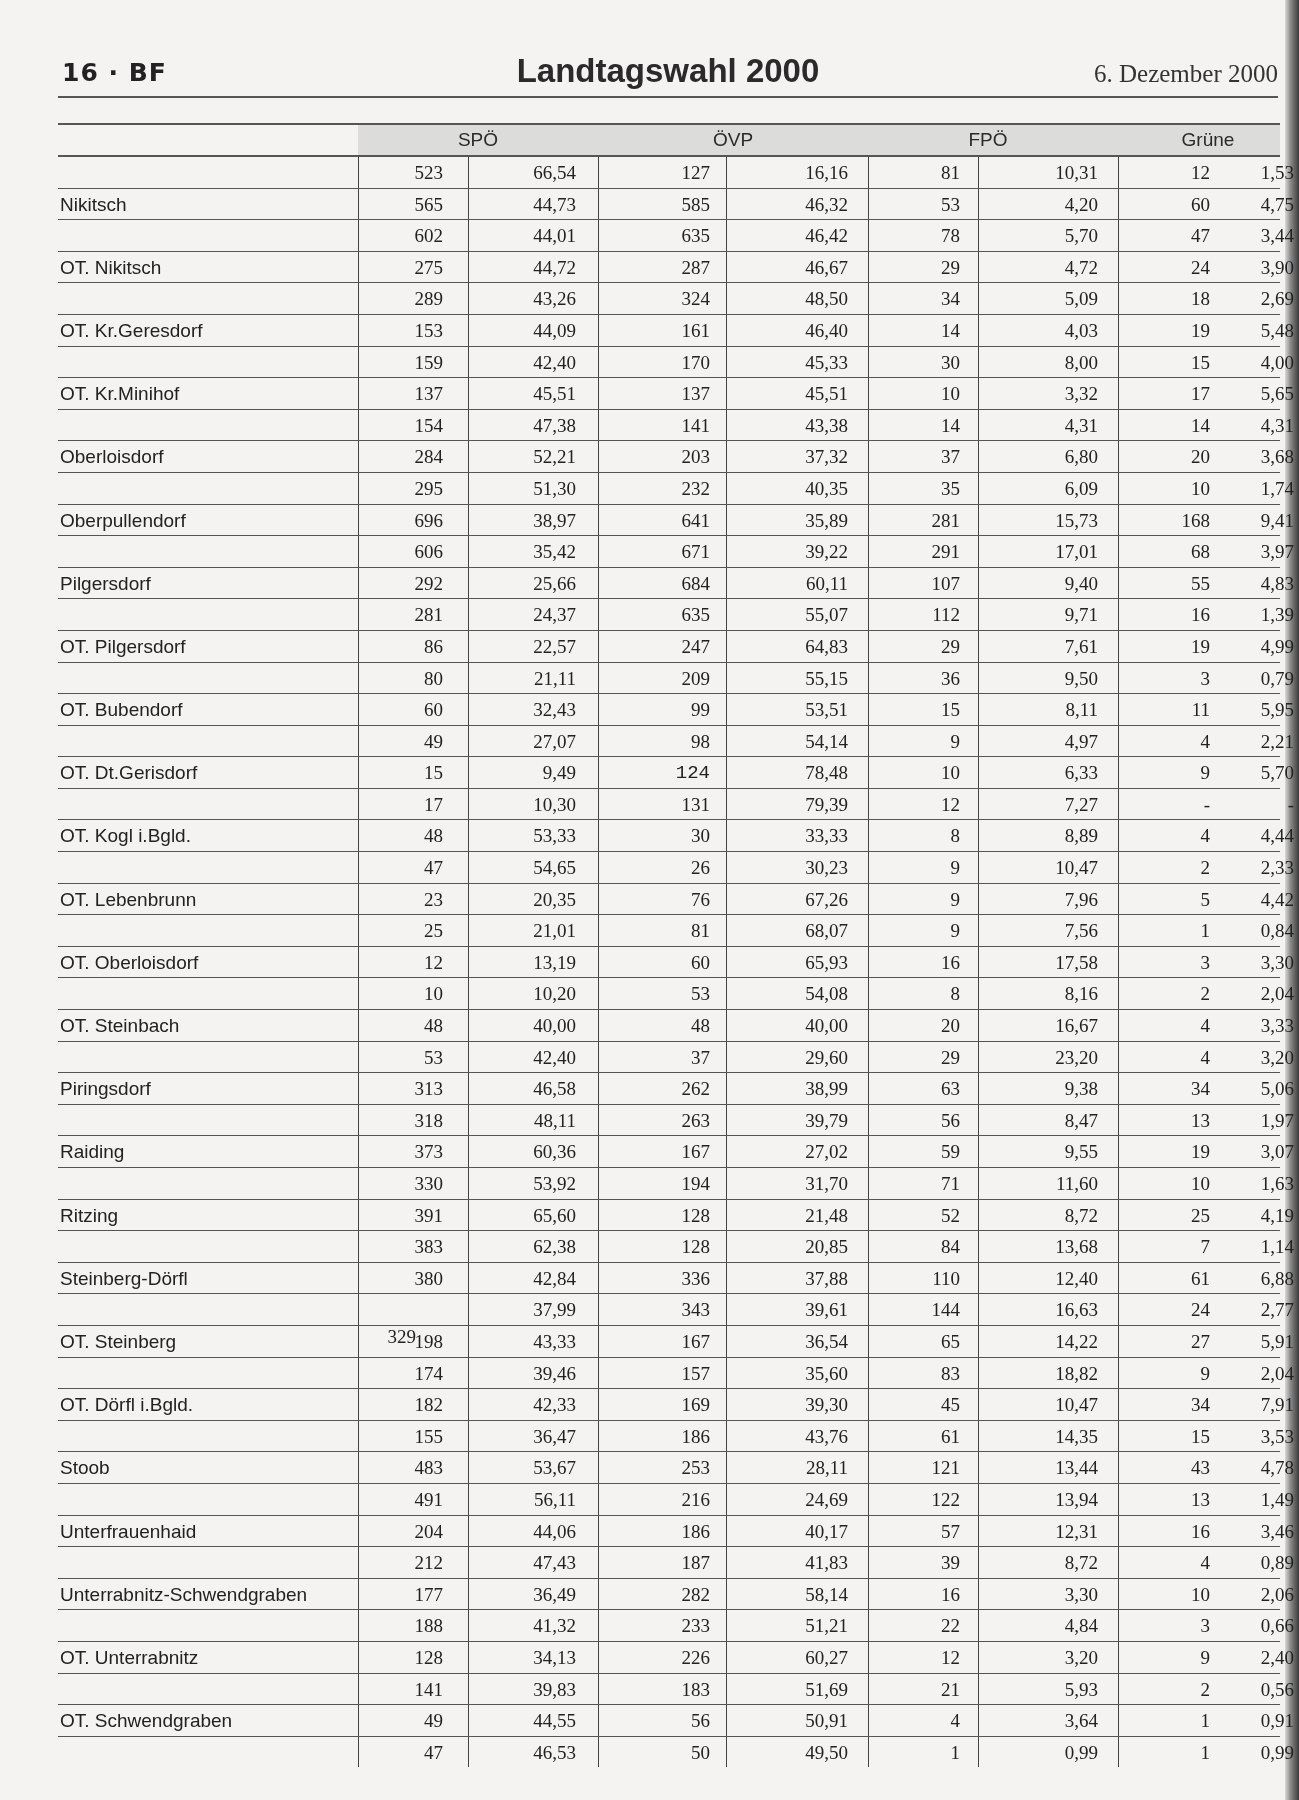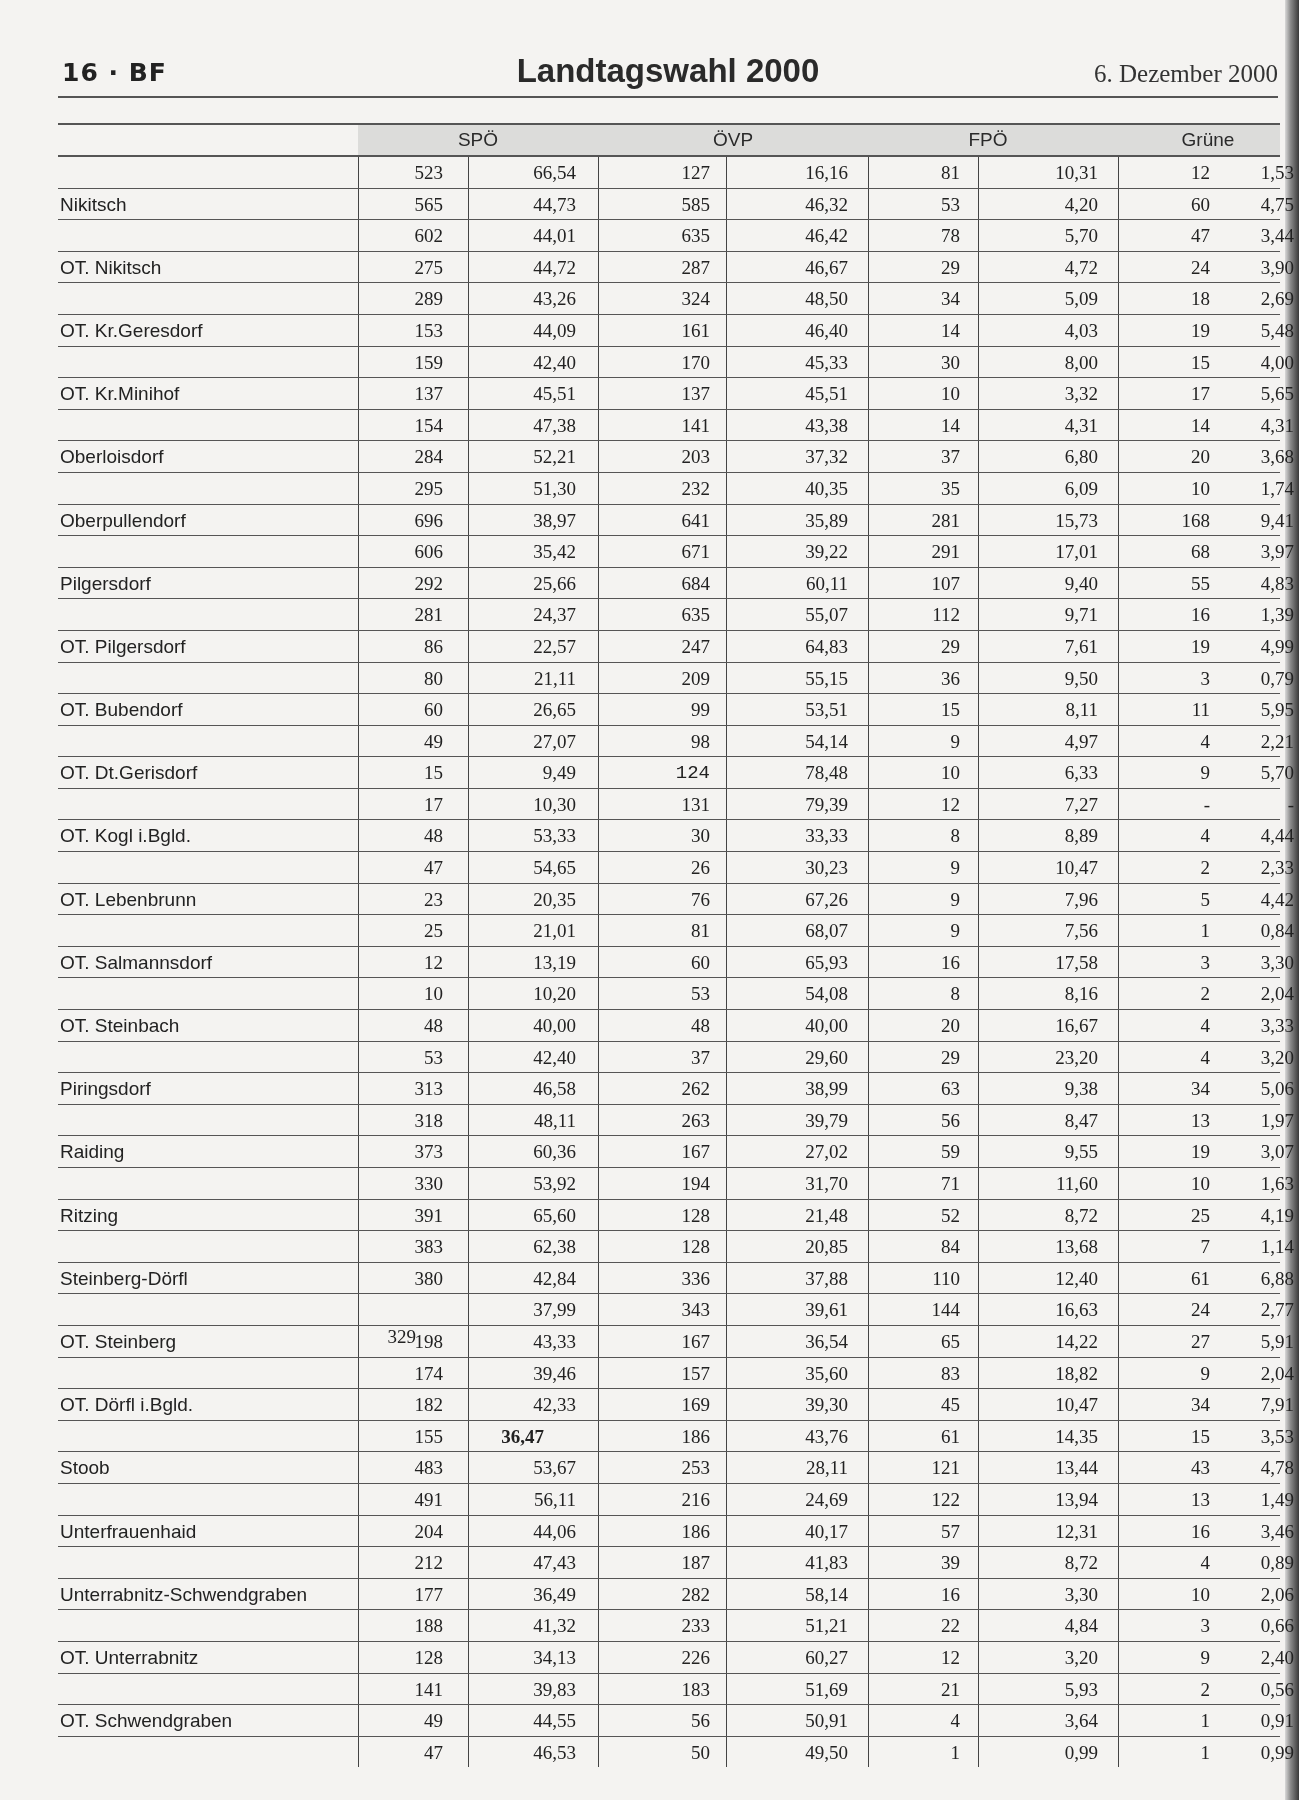--- a/index.html
+++ b/index.html
@@ -386,21 +386,21 @@
       <div class="row">
         <div class="vline" style="left: 300px;"></div>
         <div class="vline" style="left: 410px;"></div>
         <div class="vline" style="left: 540px;"></div>
         <div class="vline" style="left: 668px;"></div>
         <div class="vline" style="left: 810px;"></div>
         <div class="vline" style="left: 920px;"></div>
         <div class="vline" style="left: 1060px;"></div>
         <div class="name">OT. Bubendorf</div>
         <div class="cell" style="right: 837px;">60</div>
-        <div class="cell" style="right: 704px;">26,65</div>
+        <div class="cell" style="right: 704px;">32,43</div>
         <div class="cell" style="right: 570px;">99</div>
         <div class="cell" style="right: 432px;">53,51</div>
         <div class="cell" style="right: 320px;">15</div>
         <div class="cell" style="right: 182px;">8,11</div>
         <div class="cell" style="right: 70px;">11</div>
         <div class="cell" style="right: -14px;">5,95</div>
       </div>
       <div class="row">
         <div class="vline" style="left: 300px;"></div>
         <div class="vline" style="left: 410px;"></div>
@@ -528,21 +528,21 @@
         <div class="cell" style="right: -14px;">0,84</div>
       </div>
       <div class="row">
         <div class="vline" style="left: 300px;"></div>
         <div class="vline" style="left: 410px;"></div>
         <div class="vline" style="left: 540px;"></div>
         <div class="vline" style="left: 668px;"></div>
         <div class="vline" style="left: 810px;"></div>
         <div class="vline" style="left: 920px;"></div>
         <div class="vline" style="left: 1060px;"></div>
-        <div class="name">OT. Salmannsdorf</div>
+        <div class="name">OT. Oberloisdorf</div>
         <div class="cell" style="right: 837px;">12</div>
         <div class="cell" style="right: 704px;">13,19</div>
         <div class="cell" style="right: 570px;">60</div>
         <div class="cell" style="right: 432px;">65,93</div>
         <div class="cell" style="right: 320px;">16</div>
         <div class="cell" style="right: 182px;">17,58</div>
         <div class="cell" style="right: 70px;">3</div>
         <div class="cell" style="right: -14px;">3,30</div>
       </div>
       <div class="row">
@@ -800,21 +800,21 @@
       <div class="row">
         <div class="vline" style="left: 300px;"></div>
         <div class="vline" style="left: 410px;"></div>
         <div class="vline" style="left: 540px;"></div>
         <div class="vline" style="left: 668px;"></div>
         <div class="vline" style="left: 810px;"></div>
         <div class="vline" style="left: 920px;"></div>
         <div class="vline" style="left: 1060px;"></div>
         <div class="name"></div>
         <div class="cell" style="right: 837px;">155</div>
-        <div class="cell" style="right: 736px; font-weight: bold;">36,47</div>
+        <div class="cell" style="right: 704px;">36,47</div>
         <div class="cell" style="right: 570px;">186</div>
         <div class="cell" style="right: 432px;">43,76</div>
         <div class="cell" style="right: 320px;">61</div>
         <div class="cell" style="right: 182px;">14,35</div>
         <div class="cell" style="right: 70px;">15</div>
         <div class="cell" style="right: -14px;">3,53</div>
       </div>
       <div class="row">
         <div class="vline" style="left: 300px;"></div>
         <div class="vline" style="left: 410px;"></div>

